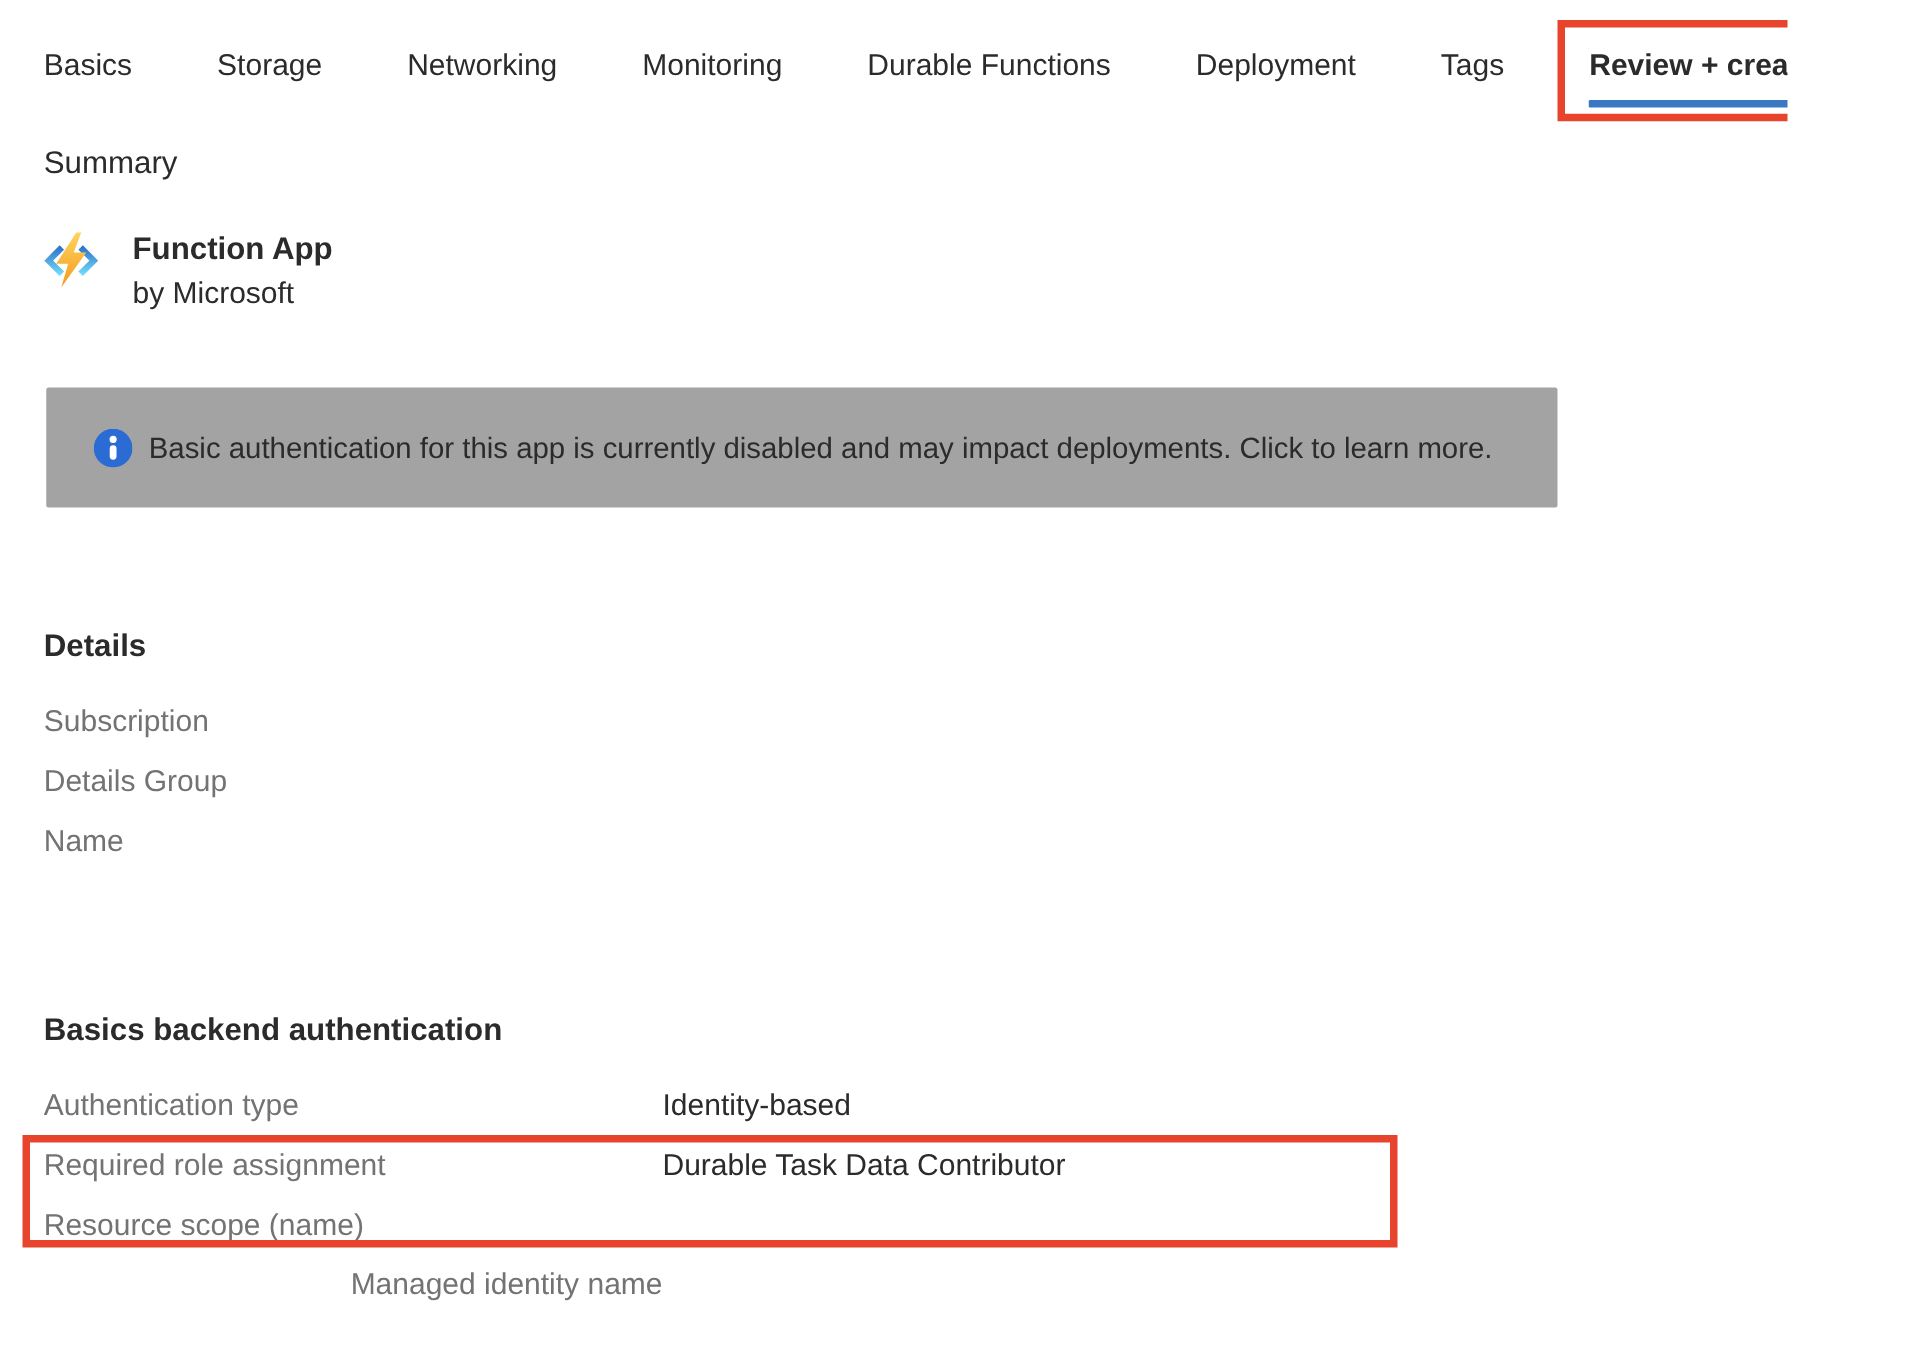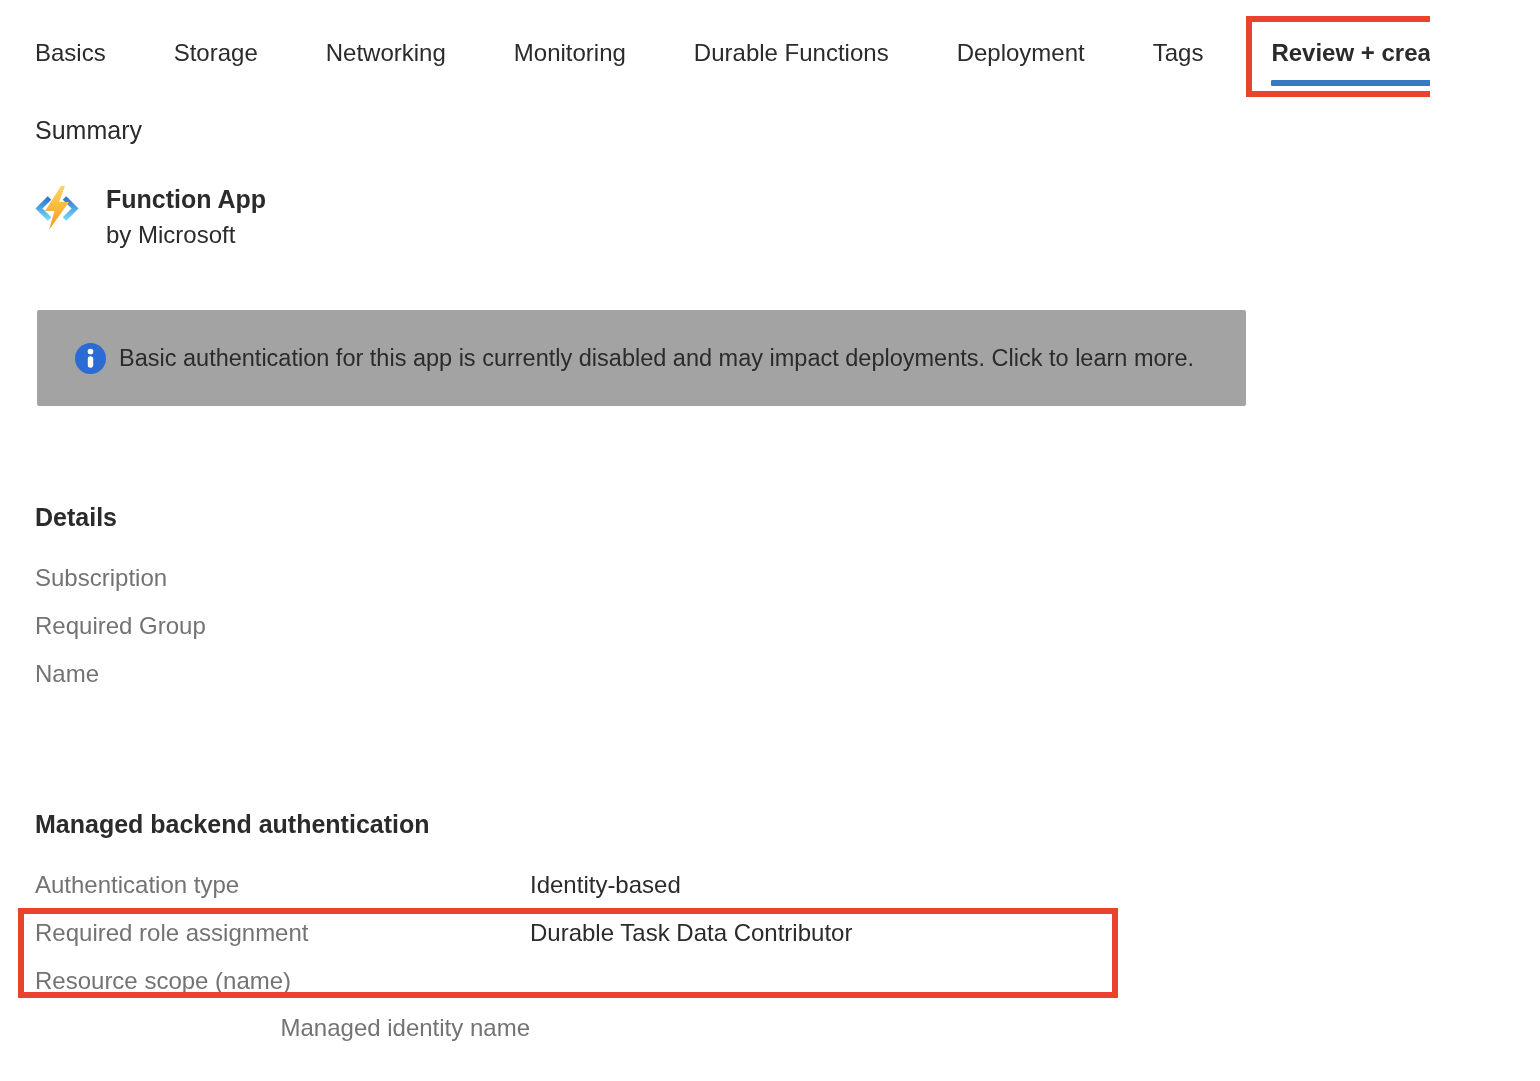--- a/index.html
+++ b/index.html
@@ -96,29 +96,29 @@
     <span class="banner-text">Basic authentication for this app is currently disabled and may impact deployments. Click to learn more.</span>
   </div>
 
   <div class="section-heading h-details">Details</div>
 
   <div class="row r-sub">
     <span class="row-label">Subscription</span>
     <span class="row-value"></span>
   </div>
   <div class="row r-rg">
-    <span class="row-label">Required Group</span>
+    <span class="row-label">Details Group</span>
     <span class="row-value"></span>
   </div>
   <div class="row r-name">
     <span class="row-label">Name</span>
     <span class="row-value"></span>
   </div>
 
-  <div class="section-heading h-storage">Managed backend authentication</div>
+  <div class="section-heading h-storage">Basics backend authentication</div>
 
   <div class="row r-auth">
     <span class="row-label">Authentication type</span>
     <span class="row-value">Identity-based</span>
   </div>
   <div class="row r-role">
     <span class="row-label">Required role assignment</span>
     <span class="row-value">Durable Task Data Contributor</span>
   </div>
   <div class="row r-scope">

